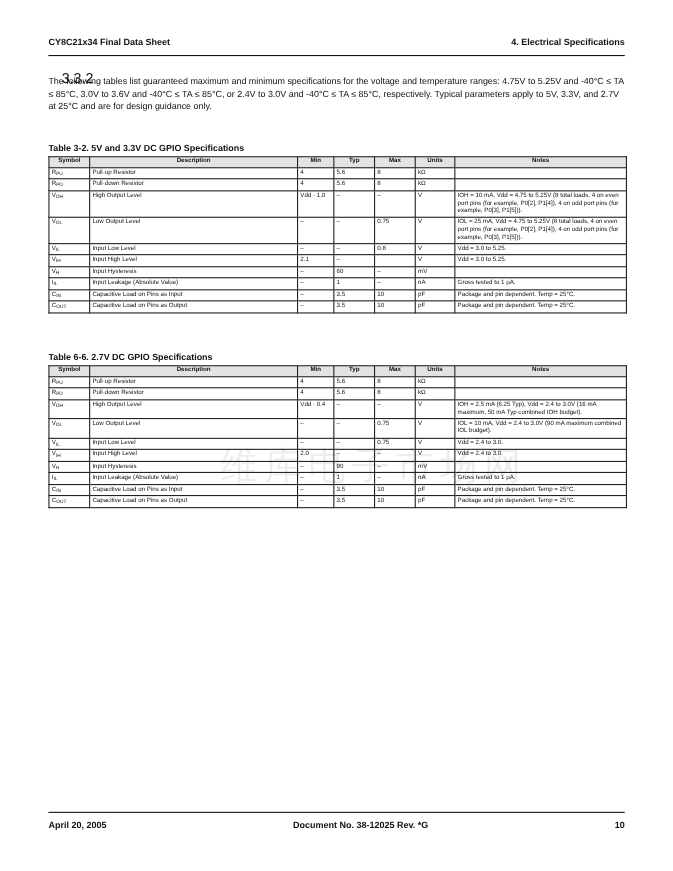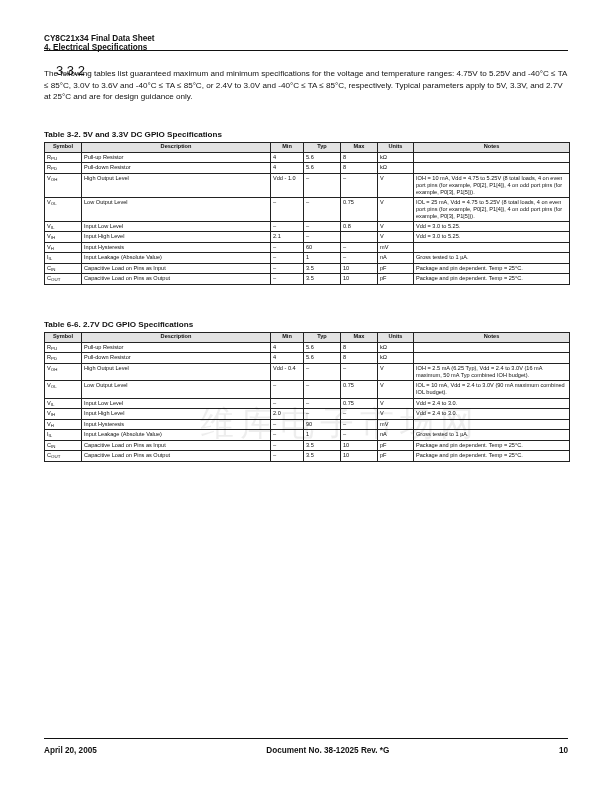--- a/index.html
+++ b/index.html
@@ -1,17 +1,17 @@
 <!DOCTYPE html>
 <html><head>
 <meta charset="utf-8">
 <style>
   html, body { margin: 0; padding: 0; background: #ffffff; }
   body { width: 612px; height: 792px; position: relative; font-family: "Liberation Sans", sans-serif; color: #111; overflow: hidden; }
-  .hdr { position: absolute; left: 44px; right: 44px; top: 34px; height: 14px; font-size: 8.2px; font-weight: bold; display: flex; justify-content: space-between; flex-direction: column; }
+  .hdr { position: absolute; left: 44px; right: 44px; top: 34px; height: 14px; font-size: 8.2px; font-weight: bold; display: flex; justify-content: space-between; }
   .hrule { position: absolute; left: 44px; right: 44px; height: 0; border-top: 1.2px solid #111; }
   .sec { position: absolute; left: 44px; top: 63px; font-size: 13px; display: flex; text-align: center; }
   .sec .num { width: 53px; }
   .intro { position: absolute; left: 44px; width: 527px; top: 68px; font-size: 8.1px; line-height: 11.6px; }
   .tcap { position: absolute; left: 44px; font-size: 8.1px; font-weight: bold; }
   table { position: absolute; left: 44px; width: 525px; border-collapse: collapse; font-size: 5.6px; table-layout: fixed; }
   th, td { border: 0.9px solid #222; padding: 0 2px; vertical-align: top; text-align: left; line-height: 7.2px; }
   th { background: #e3e3e3; font-weight: bold; text-align: center; height: 8.5px; }
   td { height: 8.5px; padding-top: 1px; }
   td.tall { height: 22px; }

